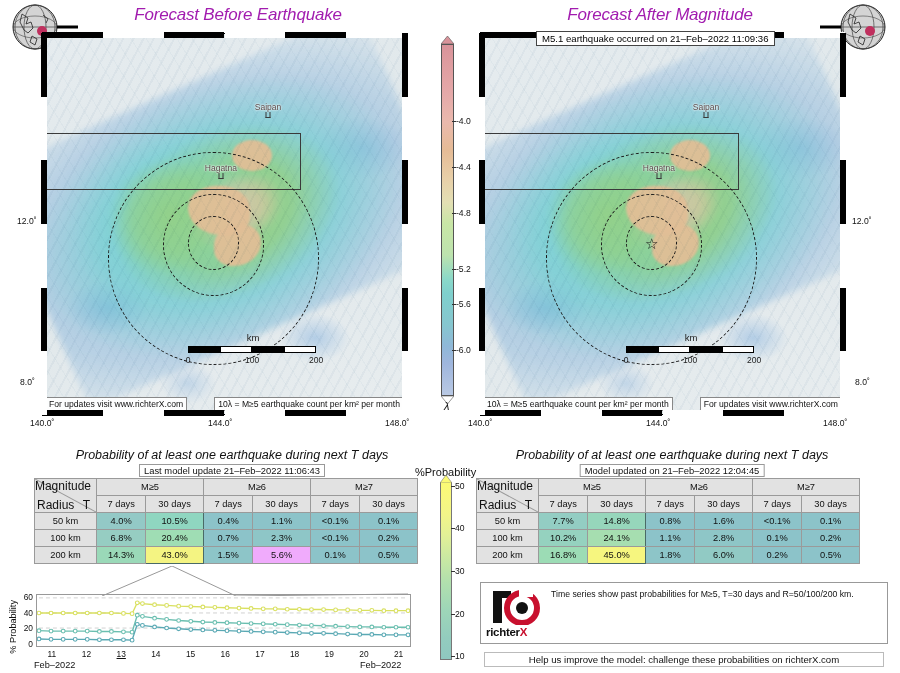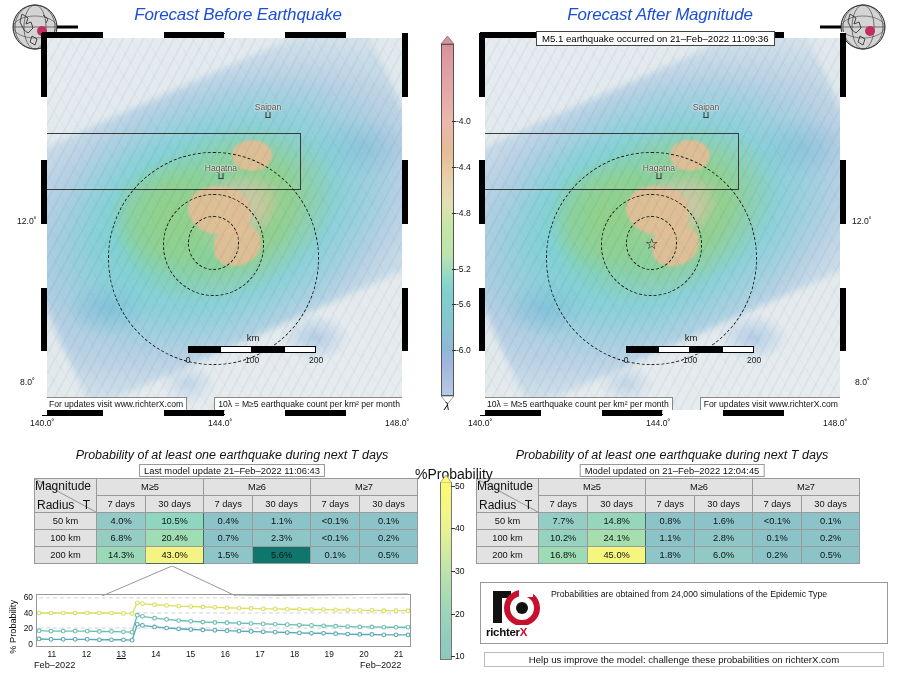--- a/index.html
+++ b/index.html
@@ -9,21 +9,21 @@
     font-family: "Liberation Sans", sans-serif;
     position: relative;
     overflow: hidden;
   }
 
   
   .map-title {
     position: absolute; top: 5px; width: 380px;
     text-align: center;
     font-size: 17px; font-style: italic; font-weight: 400;
-    color: #1d4ed8; letter-spacing: -0.2px;
+    color: #a21caf; letter-spacing: -0.2px;
   }
   #title-left  { left: 48px; }
   #title-right { left: 470px; }
 
   
   .globe { position: absolute; top: 2px; width: 76px; height: 50px; }
   #globe-left  { left: 2px; }
   #globe-right { left: 820px; }
 
   
@@ -162,21 +162,21 @@
   #prob-bar {
     position: absolute; left: 440px; top: 482px; width: 12px; height: 178px;
     border: 1px solid #777;
     background: linear-gradient(to top,
       #8fc8c0 0%, #93ccbe 12%, #9ed6b8 28%,
       #b2e0ad 44%, #cbe9a2 58%, #e2f097 70%,
       #f2f589 82%, #f8f87e 92%, #fbfa74 100%);
   }
   #prob-bar-label {
     position: absolute; left: 415px; top: 466px;
-    font-size: 14px; color: #111; white-space: nowrap; text-align: right;
+    font-size: 11px; color: #111; white-space: nowrap; text-align: right;
   }
   .pb-tick {
     position: absolute; left: 455px; font-size: 8.6px; color: #111;
     transform: translateY(-50%);
   }
   .pb-tick::before {
     content: ""; position: absolute; left: -4px; top: 50%; width: 4px;
     height: 1px; background: #333;
   }
 
@@ -495,21 +495,21 @@
         <td style="background:#8cc3c9">0.7%</td>
         <td style="background:#8ec6c7">2.3%</td>
         <td style="background:#8cc3c9">&lt;0.1%</td>
         <td style="background:#8cc3c9">0.2%</td>
       </tr>
       <tr>
         <td class="rowhdr">200 km</td>
         <td style="background:#9ad9b8">14.3%</td>
         <td style="background: rgb(244, 244, 130); border-left: 1.5px solid rgb(74, 106, 102); border-right: 1.5px solid rgb(74, 106, 102); border-bottom: 1.5px solid rgb(74, 106, 102);">43.0%</td>
         <td style="background:#8dc5c8">1.5%</td>
-        <td style="background:#0f766e">5.6%</td>
+        <td style="background:#f0abfc">5.6%</td>
         <td style="background:#8cc3c9">0.1%</td>
         <td style="background:#8cc3c9">0.5%</td>
       </tr>
     </tbody>
   </table>
 
 <div class="tbl-title" style="left:462px; top:448px;">Probability of at least one earthquake during next T days</div>
 <div class="tbl-sub" style="left:672px; top:464px;">Model updated on 21–Feb–2022 12:04:45</div>
 
 <table class="prob" id="table-right" style="left:476px; top:478px;">
@@ -719,16 +719,16 @@
     <rect x="4" y="2" width="9" height="32" fill="#111"></rect>
     <path d="M13 2 L22 2 L22 9 L13 9 Z" fill="#111"></path>
     <circle cx="33" cy="19" r="15" fill="none" stroke="#c8102e" stroke-width="6"></circle>
     <circle cx="33" cy="19" r="6" fill="#111"></circle>
     <rect x="30" y="1" width="14" height="7" fill="#fff"></rect>
   </svg>
   <div id="logo-word">
     <span>richter</span><span class="x">X</span>
   </div>
   <div id="info-text">
-    <div>Probabilities are obtained from 24,000 simulations of the Epidemic Type</div>
+    <div>Time series show past probabilities for M≥5, T=30 days and R=50/100/200 km.</div>
   </div>
 </div>
 <div id="footer-note">Help us improve the model: challenge these probabilities on richterX.com</div>
 
 </body></html>

